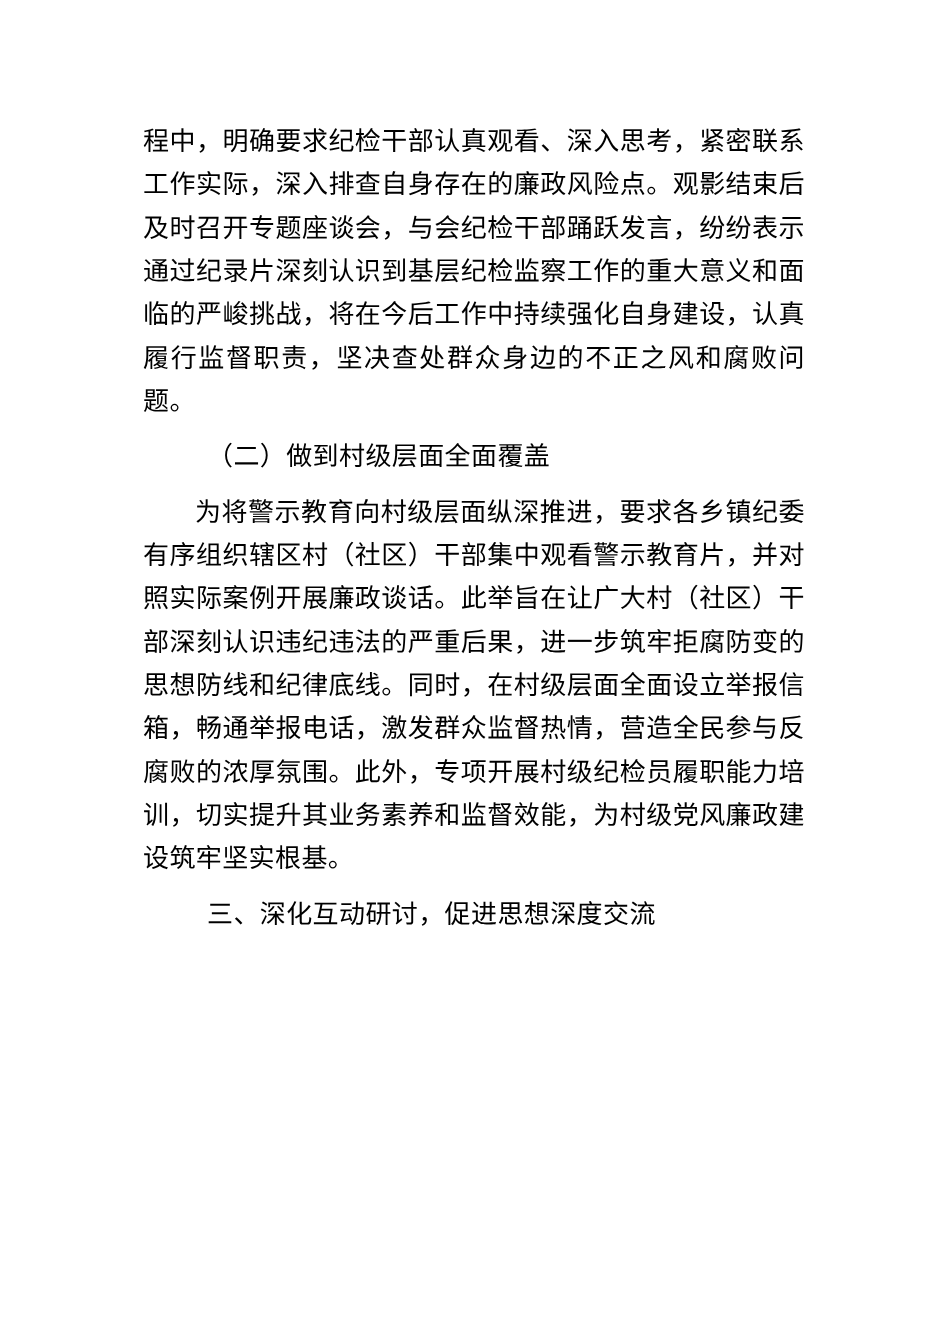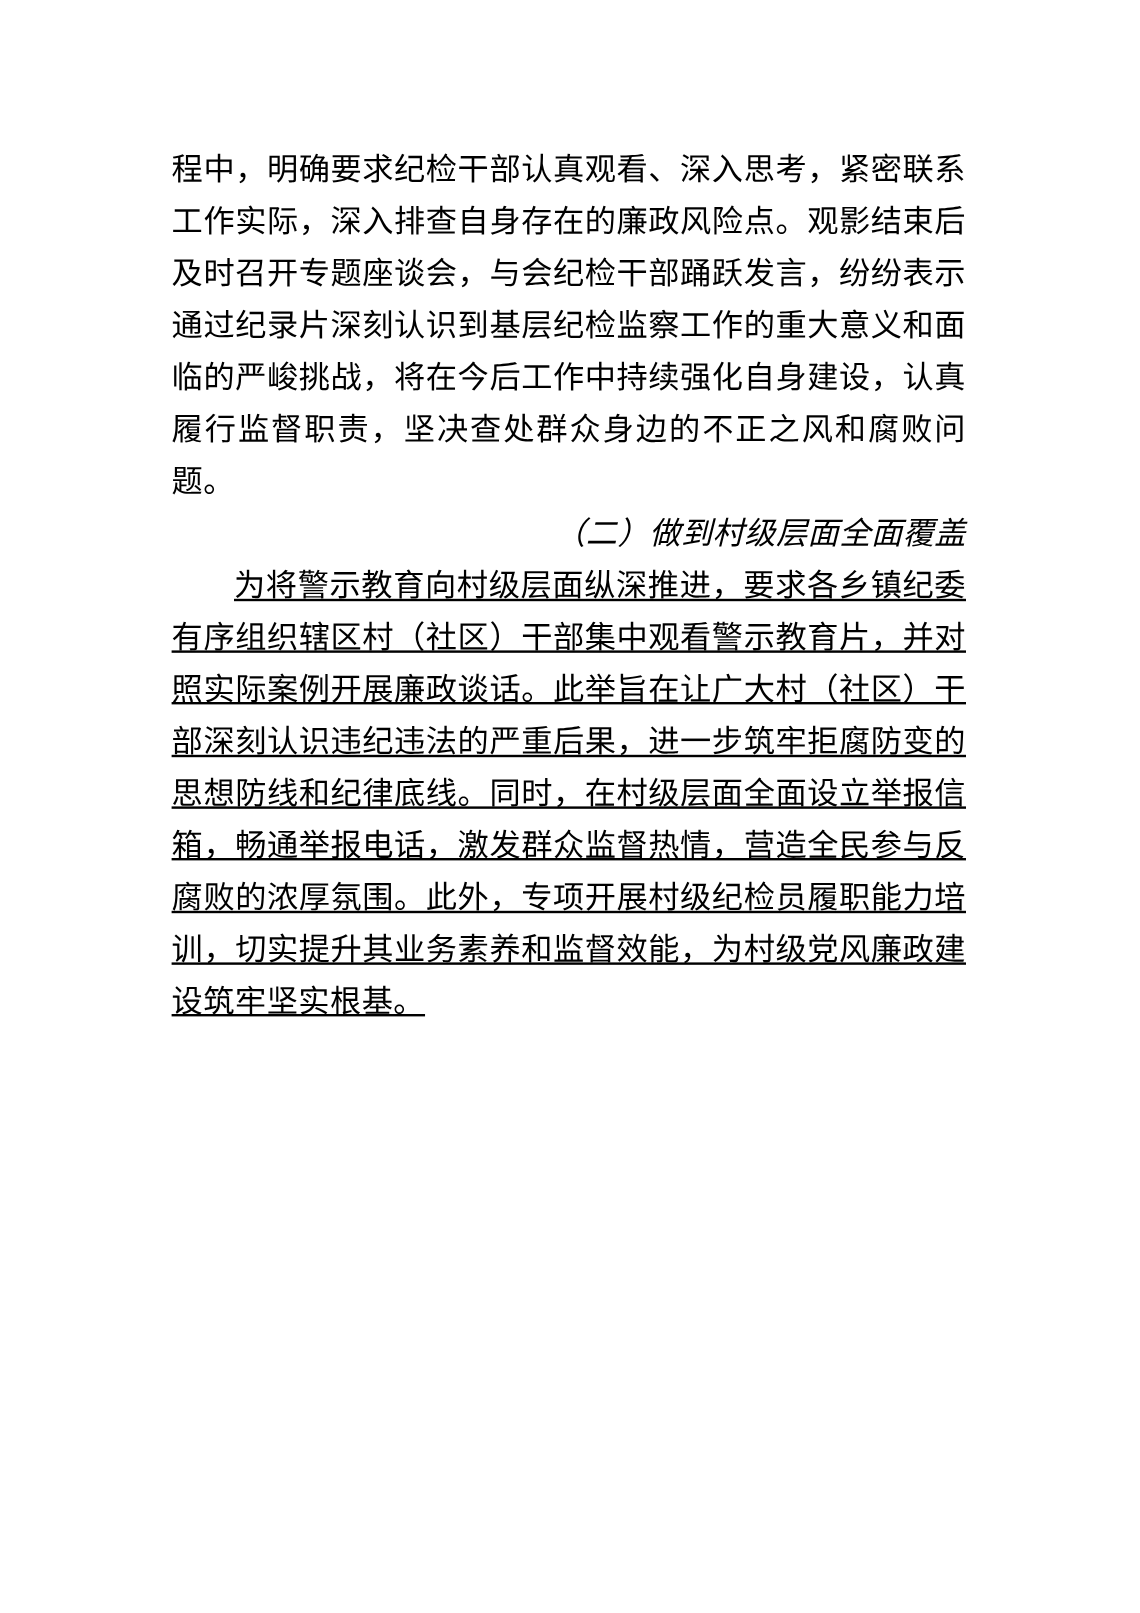--- a/index.html
+++ b/index.html
@@ -24,38 +24,37 @@
   }
   .para {
     margin: 0;
     padding: 0;
     text-align: justify;
     text-justify: inter-character;
     word-break: break-all;
   }
   .indent-2em {
     text-indent: 2em;
-    text-decoration: underline;
   }
   .heading {
-    margin: 0;
+    margin: 12px;
     padding: 0;
     text-indent: 2em;
-    text-align: right;
+    text-align: left;
     font-weight: normal;
-    font-style: italic;
   }
 </style>
 </head>
 <body>
 
 <div class="page">
 
   <p class="para">程中，明确要求纪检干部认真观看、深入思考，紧密联系工作实际，深入排查自身存在的廉政风险点。观影结束后及时召开专题座谈会，与会纪检干部踊跃发言，纷纷表示通过纪录片深刻认识到基层纪检监察工作的重大意义和面临的严峻挑战，将在今后工作中持续强化自身建设，认真履行监督职责，坚决查处群众身边的不正之风和腐败问题。</p>
 
   <p class="heading">（二）做到村级层面全面覆盖</p>
 
   <p class="para indent-2em">为将警示教育向村级层面纵深推进，要求各乡镇纪委有序组织辖区村（社区）干部集中观看警示教育片，并对照实际案例开展廉政谈话。此举旨在让广大村（社区）干部深刻认识违纪违法的严重后果，进一步筑牢拒腐防变的思想防线和纪律底线。同时，在村级层面全面设立举报信箱，畅通举报电话，激发群众监督热情，营造全民参与反腐败的浓厚氛围。此外，专项开展村级纪检员履职能力培训，切实提升其业务素养和监督效能，为村级党风廉政建设筑牢坚实根基。</p>
 
+  <p class="heading">三、深化互动研讨，促进思想深度交流</p>
 
 
 
 </div>
 
 </body></html>

